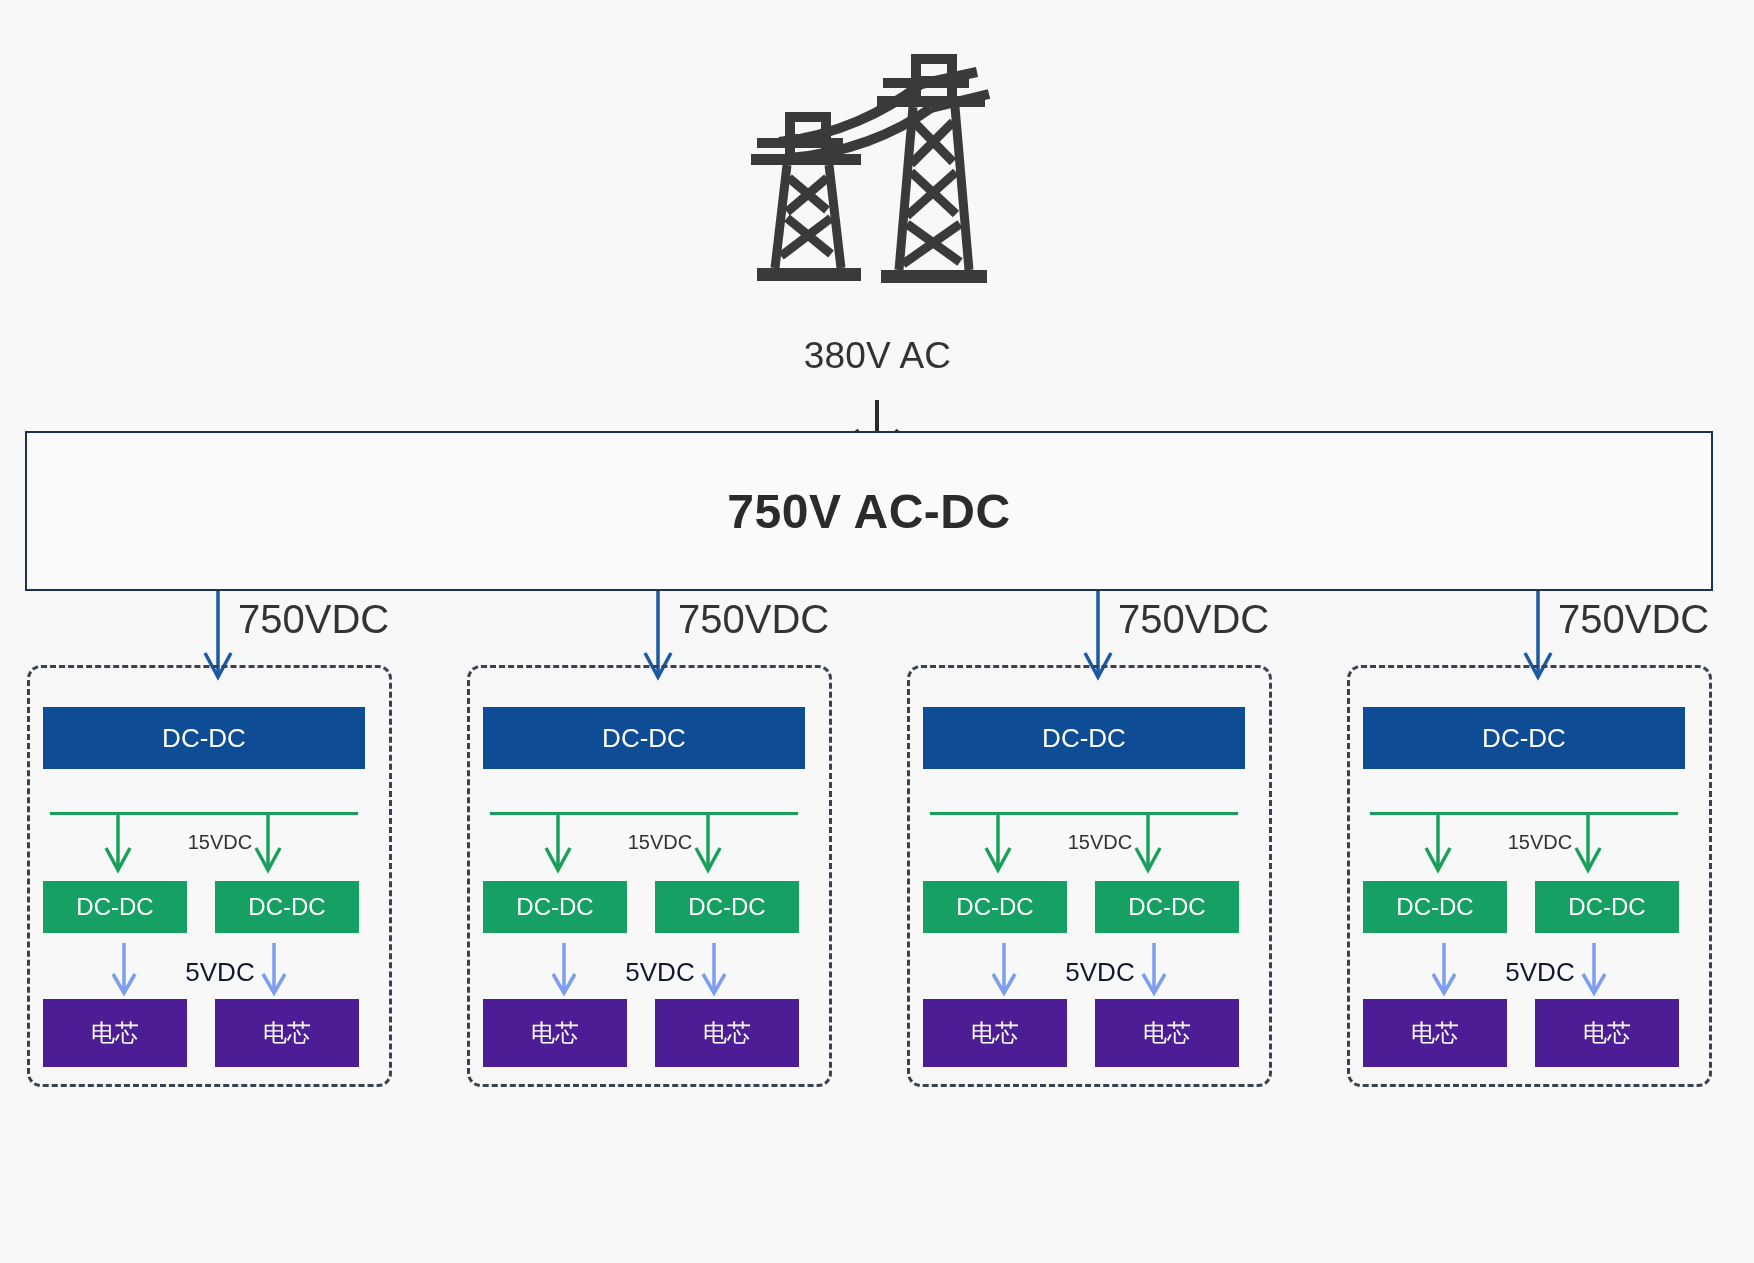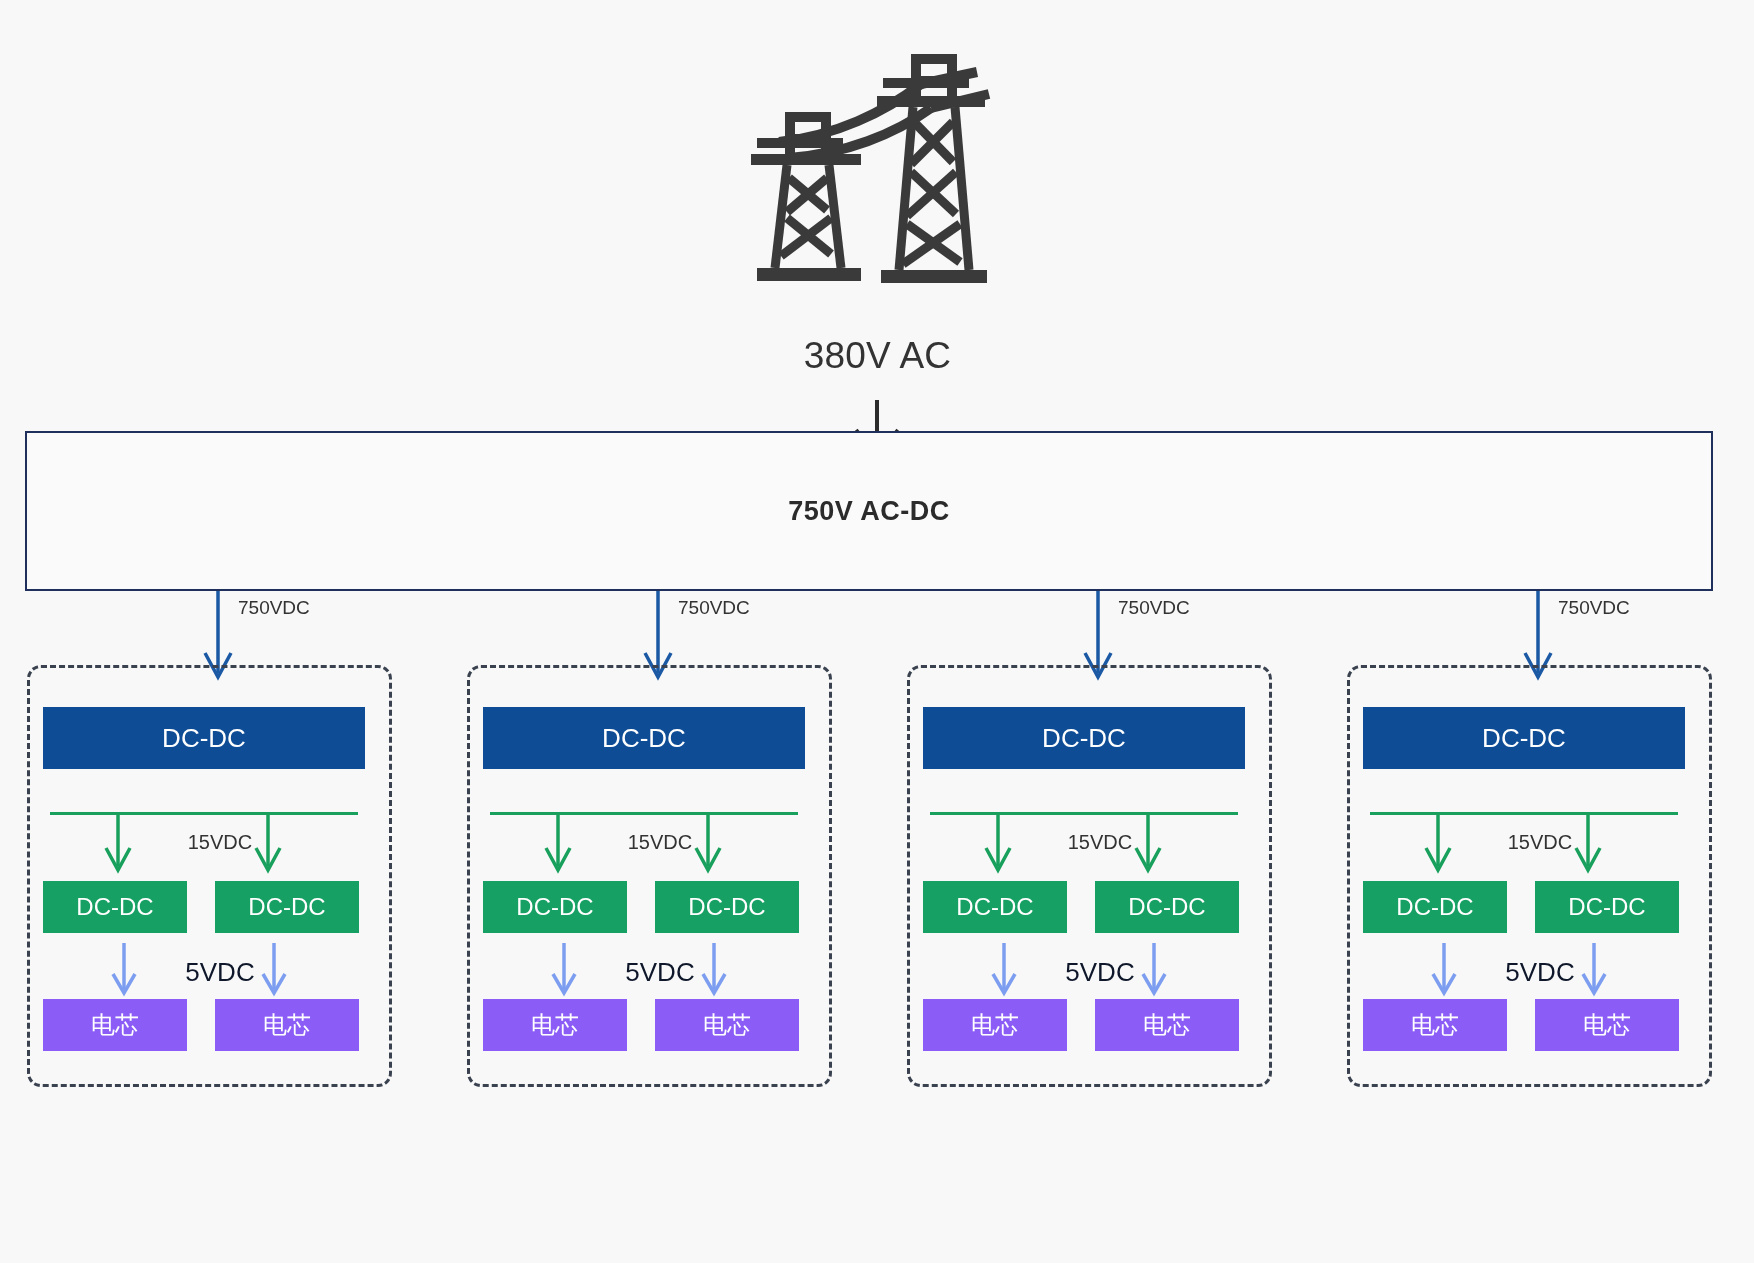--- a/index.html
+++ b/index.html
@@ -19,35 +19,35 @@
     text-align: center; font-size: 37px; color: #333333; letter-spacing: .2px;
   }
   #main-feed-arrow { position: absolute; left: 820px; top: 400px; width: 115px; height: 60px; }
 
   
   #acdc-box {
     position: absolute; left: 25px; top: 431px; width: 1688px; height: 160px;
     border: 2.5px solid #20305c; background: #fafafa;
     display: flex; align-items: center; justify-content: center;
   }
-  #acdc-title { font-size: 27px; font-weight: bold; color: #2b2b2b; letter-spacing: .5px; }
+  #acdc-title { font-size: 48px; font-weight: bold; color: #2b2b2b; letter-spacing: .5px; }
 
   
   #groups { position: absolute; left: 0; top: 591px; width: 1754px; height: 510px; }
   .group { position: absolute; top: 0; width: 398px; height: 500px; }
   .group.g0 { left: 10px; }
   .group.g1 { left: 450px; }
   .group.g2 { left: 890px; }
   .group.g3 { left: 1330px; }
 
   
   .drop-arrow { position: absolute; left: 190px; top: 0px; width: 36px; height: 90px; }
   .drop-label {
     position: absolute; left: 228px; top: 6px;
-    font-size: 19px; color: #333333; white-space: nowrap;
+    font-size: 40px; color: #333333; white-space: nowrap;
   }
 
   
   .rack {
     position: absolute; left: 17px; top: 74px; width: 365px; height: 422px;
     border: 3px dashed #3a4250; border-radius: 14px;
   }
 
   
   .dcdc-primary {
@@ -84,22 +84,22 @@
   .v5-arrow { position: absolute; width: 28px; height: 54px; top: 352px; }
   .v5-arrow.a { left: 100px; }
   .v5-arrow.b { left: 250px; }
   .v5-label {
     position: absolute; left: 135px; top: 366px; width: 150px;
     text-align: center; font-size: 26px; color: #0f172a;
   }
 
   
   .cell {
-    position: absolute; top: 408px; width: 144px; height: 52px;
-    background: #8b5cf6; color: #ffffff;
+    position: absolute; top: 408px; width: 144px; height: 68px;
+    background: #4c1d95; color: #ffffff;
     display: flex; align-items: center; justify-content: center;
     font-size: 24px;
   }
   .cell.l { left: 33px; }
   .cell.r { left: 205px; }
 </style>
 </head>
 <body>
 
 <div id="root">

